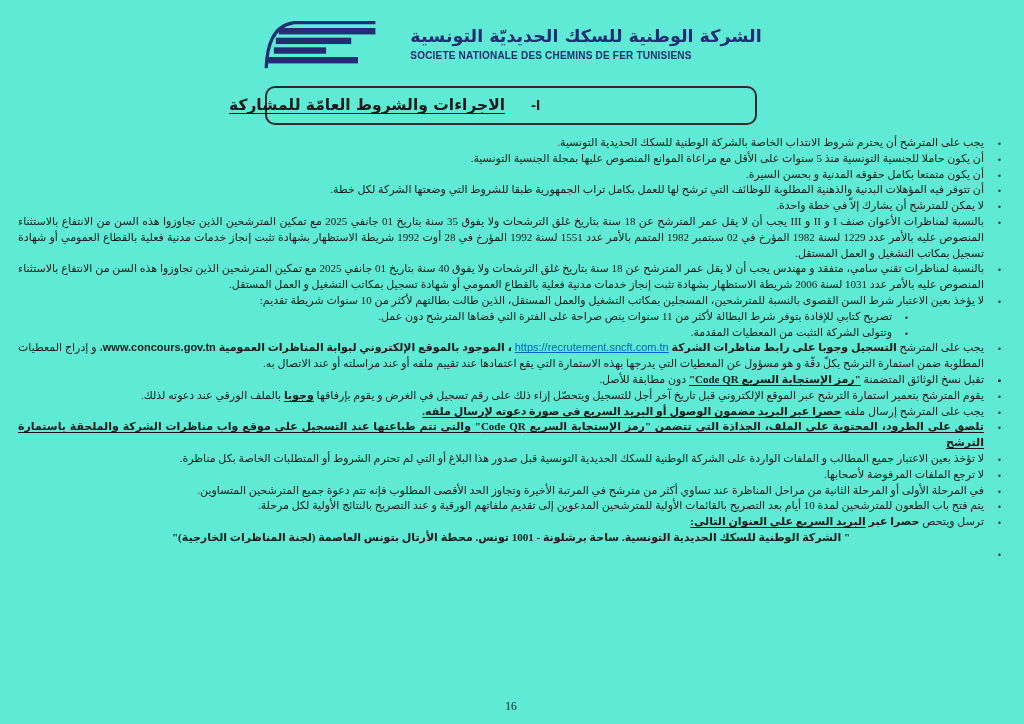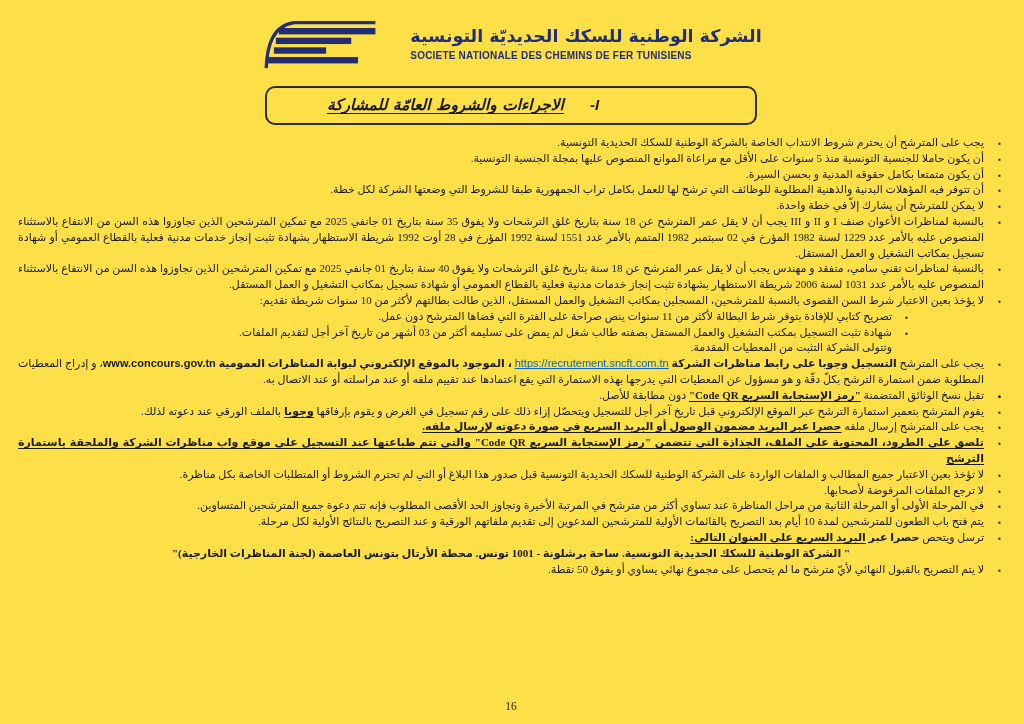--- a/index.html
+++ b/index.html
@@ -1,19 +1,19 @@
 <!DOCTYPE html>
 <html lang="ar"><head>
 <meta charset="utf-8">
 <style>
   * { box-sizing: border-box; }
   html, body { margin: 0; padding: 0; background: #ffffff; }
   .page {
     width: 1024px; height: 724px;
-    background: #fde047;
+    background: #5eead4;
     padding: 14px 20px 10px 18px;
     display: flex; flex-direction: column;
     overflow: hidden;
     font-family: "Liberation Serif", "DejaVu Sans", serif;
     color: #1a1a1a;
     position: relative;
   }
   
   .header {
     display: flex; justify-content: center; align-items: center;
@@ -31,23 +31,22 @@
     font-size: 10px; font-weight: bold; color: #232d72;
     letter-spacing: 0.2px; margin-top: 2px;
   }
   
   .title-box {
     width: 492px; margin: 4px auto 10px; flex: 0 0 auto;
     border: 2px solid #2b2b2b; border-radius: 10px;
     padding: 8px 10px 9px;
   }
   .title-line {
-    display: flex; justify-content: center; align-items: baseline; gap: 26px;
+    display: flex; align-items: baseline; gap: 26px;
     transform: translateX(-48px);
-    font-style: italic;
   }
   .sec-title {
     direction: rtl;
     font-family: "DejaVu Sans", sans-serif;
     font-size: 15.5px; font-weight: bold;
     text-decoration: underline; text-decoration-skip-ink: none; text-underline-offset: 3px;
   }
   .sec-num {
     direction: ltr;
     font-family: "Liberation Sans", sans-serif;
@@ -112,34 +111,34 @@
   <div class="list" id="bullet-list">
       <div class="bullet-item l0"><span class="marker">▪</span><span><span>يجب على المترشح أن يحترم شروط الانتداب الخاصة بالشركة الوطنية للسكك الحديدية التونسية.</span></span></div>
       <div class="bullet-item l0"><span class="marker">▪</span><span><span>أن يكون حاملا للجنسية التونسية منذ 5 سنوات على الأقل مع مراعاة الموانع المنصوص عليها بمجلة الجنسية التونسية.</span></span></div>
       <div class="bullet-item l0"><span class="marker">▪</span><span><span>أن يكون متمتعا بكامل حقوقه المدنية و بحسن السيرة.</span></span></div>
       <div class="bullet-item l0"><span class="marker">▪</span><span><span>أن تتوفر فيه المؤهلات البدنية والذهنية المطلوبة للوظائف التي ترشح لها للعمل بكامل تراب الجمهورية طبقا للشروط التي وضعتها الشركة لكل خطة.</span></span></div>
       <div class="bullet-item l0"><span class="marker">▪</span><span><span>لا يمكن للمترشح أن يشارك إلاّ في خطة واحدة.</span></span></div>
       <div class="bullet-item l0"><span class="marker">▪</span><span><span>بالنسبة لمناظرات الأعوان صنف I و II و III يجب أن لا يقل عمر المترشح عن 18 سنة بتاريخ غلق الترشحات ولا يفوق 35 سنة بتاريخ 01 جانفي 2025 مع تمكين المترشحين الذين تجاوزوا هذه السن من الانتفاع بالاستثناء المنصوص عليه بالأمر عدد 1229 لسنة 1982 المؤرخ في 02 سبتمبر 1982 المتمم بالأمر عدد 1551 لسنة 1992 المؤرخ في 28 أوت 1992 شريطة الاستظهار بشهادة تثبت إنجاز خدمات مدنية فعلية بالقطاع العمومي أو شهادة تسجيل بمكاتب التشغيل و العمل المستقل.</span></span></div>
       <div class="bullet-item l0"><span class="marker">▪</span><span><span>بالنسبة لمناظرات تقني سامي، متفقد و مهندس يجب أن لا يقل عمر المترشح عن 18 سنة بتاريخ غلق الترشحات ولا يفوق 40 سنة بتاريخ 01 جانفي 2025 مع تمكين المترشحين الذين تجاوزوا هذه السن من الانتفاع بالاستثناء المنصوص عليه بالأمر عدد 1031 لسنة 2006 شريطة الاستظهار بشهادة تثبت إنجاز خدمات مدنية فعلية بالقطاع العمومي أو شهادة تسجيل بمكاتب التشغيل و العمل المستقل.</span></span></div>
       <div class="bullet-item l0"><span class="marker">▪</span><span><span>لا يؤخذ بعين الاعتبار شرط السن القصوى بالنسبة للمترشحين، المسجلين بمكاتب التشغيل والعمل المستقل، الذين طالت بطالتهم لأكثر من 10 سنوات شريطة تقديم:</span></span></div>
       <div class="bullet-item l1"><span class="marker">▪</span><span><span>تصريح كتابي للإفادة بتوفر شرط البطالة لأكثر من 11 سنوات ينص صراحة على الفترة التي قضاها المترشح دون عمل.</span></span></div>
-      <div class="bullet-item l1"><span class="marker">▪</span><span><span>شهادة تثبت التسجيل بمكتب التشغيل والعمل المستقل بصفته طالب شغل لم يمض على تسليمه أكثر من 03 أشهر من تاريخ آخر أجل لتقديم الملفات.</span></span></div>
+      <div class="bullet-item l1"><span class="marker">▪</span></div>
       <div class="bullet-item l1"><span><span>وتتولى الشركة التثبت من المعطيات المقدمة.</span></span></div>
       <div class="bullet-item l0"><span class="marker">▪</span><span><span>يجب على المترشح </span><span class="b">التسجيل وجوبا على رابط مناظرات الشركة </span><a class="link">https://recrutement.sncft.com.tn</a><span class="b"> ، الموجود بالموقع الإلكتروني لبوابة المناظرات العمومية </span><span class="b latin">www.concours.gov.tn</span><span>، و إدراج المعطيات المطلوبة ضمن استمارة الترشح بكلّ دقّة و هو مسؤول عن المعطيات التي يدرجها بهذه الاستمارة التي يقع اعتمادها عند تقييم ملفه أو عند مراسلته أو عند الاتصال به.</span></span></div>
       <div class="bullet-item l0"><span class="marker">▪</span></div>
       <div class="bullet-item l0"><span class="marker">▪</span><span><span>تقبل نسخ الوثائق المتضمنة </span><span class="b u">"رمز الإستجابة السريع Code QR"</span><span> دون مطابقة للأصل.</span></span></div>
       <div class="bullet-item l0"><span class="marker">▪</span><span><span>يقوم المترشح بتعمير استمارة الترشح عبر الموقع الإلكتروني قبل تاريخ آخر أجل للتسجيل ويتحصّل إزاء ذلك على رقم تسجيل في الغرض و يقوم بإرفاقها </span><span class="b u">وجوبا</span><span> بالملف الورقي عند دعوته لذلك.</span></span></div>
       <div class="bullet-item l0"><span class="marker">▪</span><span><span>يجب على المترشح إرسال ملفه </span><span class="b u">حصرا عبر البريد مضمون الوصول أو البريد السريع في صورة دعوته لإرسال ملفه.</span></span></div>
       <div class="bullet-item l0"><span class="marker">▪</span><span><span class="b u">تلصق على الطرود، المحتوية على الملف، الجذاذة التي تتضمن "رمز الإستجابة السريع  Code QR" والتي تتم طباعتها عند التسجيل على موقع واب مناظرات الشركة والملحقة باستمارة الترشح</span></span></div>
       <div class="bullet-item l0"><span class="marker">▪</span><span><span>لا تؤخذ بعين الاعتبار جميع المطالب و الملفات الواردة على الشركة الوطنية للسكك الحديدية التونسية قبل صدور هذا البلاغ أو التي لم تحترم الشروط أو المتطلبات الخاصة بكل مناظرة.</span></span></div>
       <div class="bullet-item l0"><span class="marker">▪</span><span><span>لا ترجع الملفات المرفوضة لأصحابها.</span></span></div>
       <div class="bullet-item l0"><span class="marker">▪</span><span><span>في المرحلة الأولى أو المرحلة الثانية من مراحل المناظرة عند تساوي أكثر من مترشح في المرتبة الأخيرة وتجاوز الحد الأقصى المطلوب فإنه تتم دعوة جميع المترشحين المتساوين.</span></span></div>
       <div class="bullet-item l0"><span class="marker">▪</span><span><span>يتم فتح باب الطعون للمترشحين لمدة 10 أيام بعد التصريح بالقائمات الأولية للمترشحين المدعوين إلى تقديم ملفاتهم الورقية و عند التصريح  بالنتائج الأولية لكل مرحلة.</span></span></div>
       <div class="bullet-item l0"><span class="marker">▪</span><span><span>ترسل ويتحص </span><span class="b">حصرا عبر </span><span class="b u">البريد السريع على العنوان التالي:</span></span></div>
       <div class="bullet-item l0 center-line"><span><span class="b">" الشركة الوطنية للسكك الحديدية التونسية. ساحة برشلونة - 1001 تونس. محطة الأرتال بتونس العاصمة (لجنة المناظرات الخارجية)"</span></span></div>
-      <div class="bullet-item l0"><span class="marker">▪</span><span><span>لا يتم التصريح بالقبول النهائي لأيّ مترشح ما لم يتحصل على مجموع نهائي يساوي أو يفوق 50 نقطة.</span></span></div>
+      <div class="bullet-item l0"><span class="marker">▪</span></div>
     </div>
 
   <div class="footer">
     <span>16</span>
   </div>
 
 </div>
 
 </body></html>

